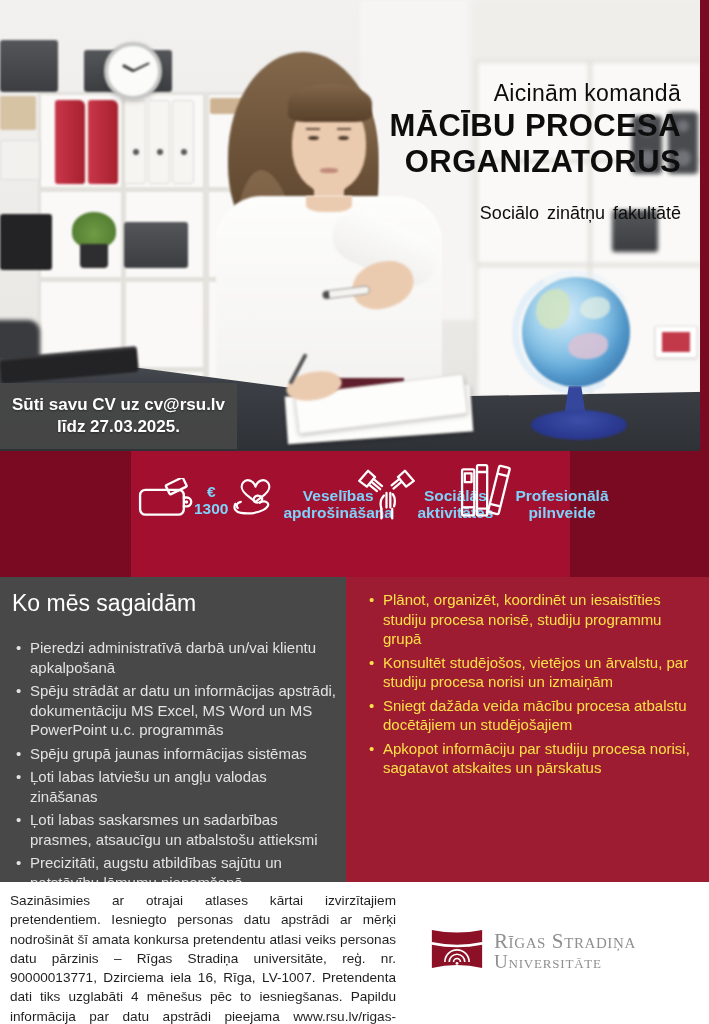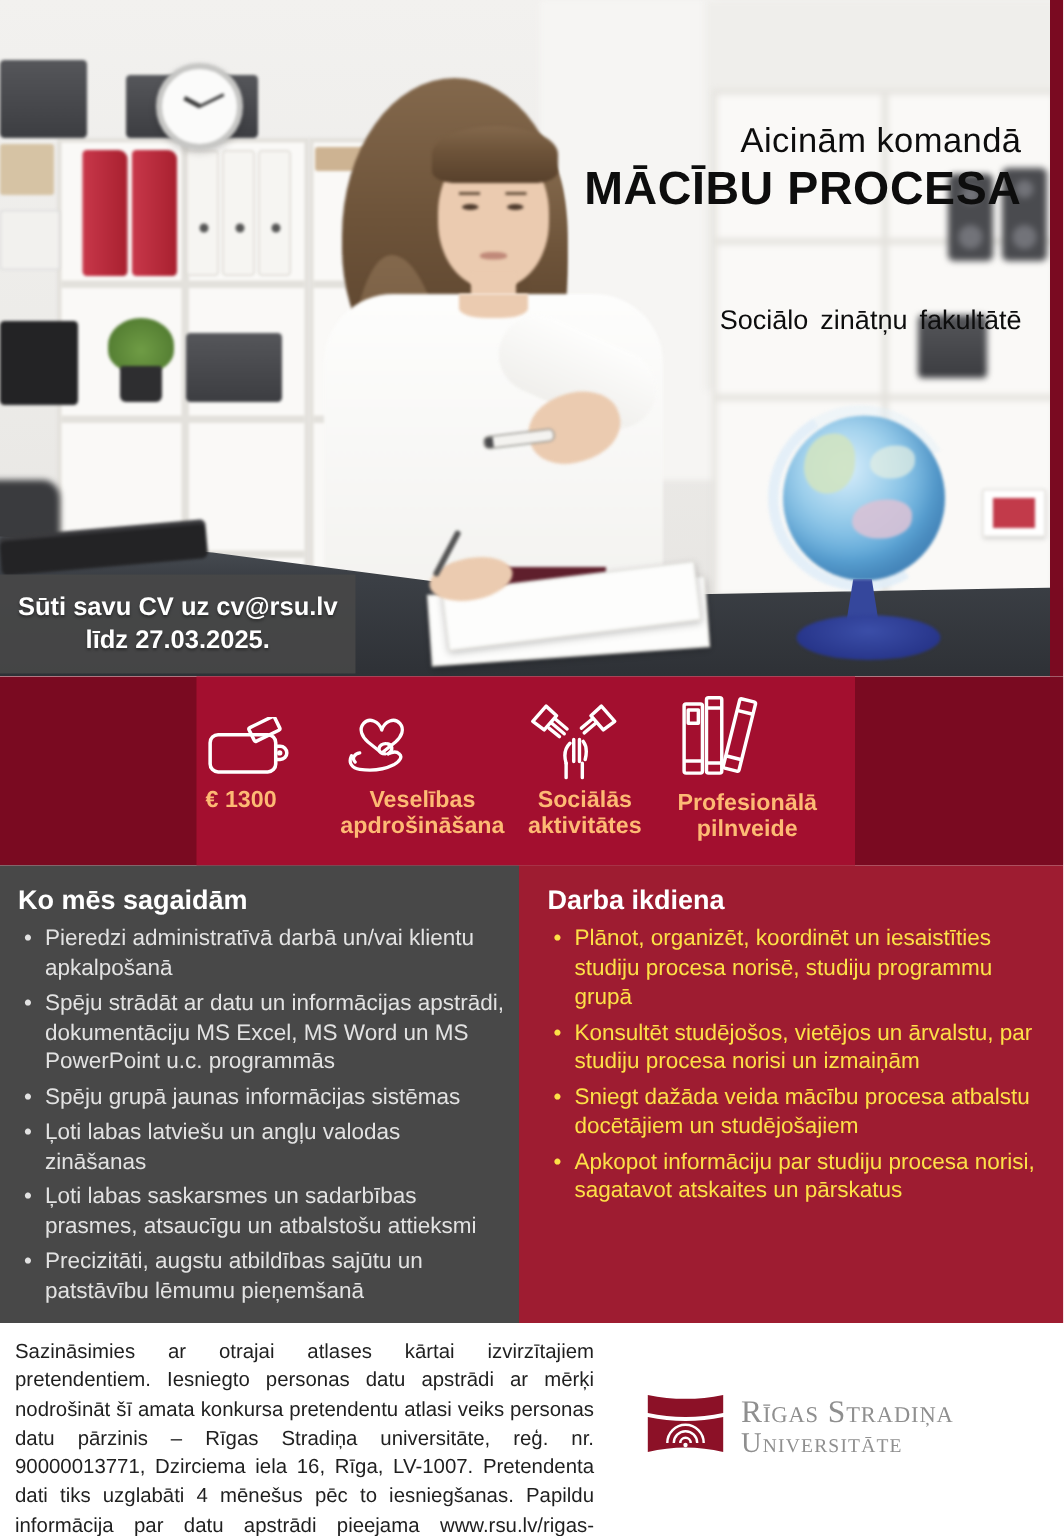--- a/index.html
+++ b/index.html
@@ -64,32 +64,32 @@
   .subtitle{position:absolute;right:0;top:203px;font-size:18px;width:560px;word-spacing:3px;}
 
   .cv-box{position:absolute;left:0;top:383px;width:237px;height:66px;background:rgba(72,72,72,.88);
         z-index:25;color:#fff;text-align:center;padding-top:11px;font-weight:bold;font-size:17px;line-height:22px;
         text-shadow:0 1px 2px rgba(0,0,0,.4);}
 
   
   .band{position:absolute;left:0;top:451px;width:709px;height:126px;background:#7a0a21;}
   .band-inner{position:absolute;left:131px;top:0;width:439px;height:126px;background:#a30f2f;
         display:flex;align-items:flex-start;padding:6px 4px 0 6px;}
-  .benefit{display:flex;flex-direction:column;align-items:flex-start;color:#fdba74;}
+  .benefit{display:flex;flex-direction:row;align-items:flex-end;color:#7dd3fc;}
   .benefit .icon{height:64px;display:flex;align-items:flex-end;justify-content:center;}
   .benefit .lbl{font-weight:bold;font-size:15.5px;line-height:17px;text-align:center;margin-top:4px;}
   .b1{width:92px;} .b2{width:128px;} .b3{width:102px;} .b4{width:117px;}
   .b1 .icon{height:60px;} .b1 .lbl{margin-top:8px;}
   .b4 .lbl{margin-top:6px;}
 
   
   .col{position:absolute;top:577px;height:305px;overflow:hidden;color:#fff;}
   .col-left{left:0;width:346px;background:#484848;padding:13px 10px 0 12px;}
   .col-right{left:346px;width:363px;background:#9e1c31;padding:13px 12px 0 19px;}
-  .col h3{margin:0 0 5px 0;font-size:18px;font-weight:bold;color:#fff;}
+  .col h3{margin:0 0 21px 0;font-size:23px;font-weight:normal;color:#fff;}
   .col ul{margin:0;padding:0 0 0 2px;list-style:none;font-size:15px;line-height:1.3;}
   .col-left ul{color:#e2e2e2;} .col-right ul{color:#fde047;}
   .col li{position:relative;padding-left:16px;margin-bottom:4px;}
   .col li::before{content:"\2022";position:absolute;left:2px;}
 
   
   .footer{position:absolute;left:0;top:882px;width:709px;height:142px;background:#fff;}
   .legal{position:absolute;left:10px;top:9px;width:386px;font-size:13.6px;line-height:1.42;
          text-align:justify;color:#1f1f1f;overflow-wrap:break-word;}
   .logo{position:absolute;left:431px;top:46px;display:flex;align-items:center;gap:11px;}
@@ -189,20 +189,21 @@
     </div>
     <div class="globe-neck blur1"></div>
     <div class="globe-base blur1"></div>
     <div class="frame-red blur1">
         <i></i>
       </div>
 
     <div class="hero-text" style="height:451px;">
       <div class="kicker">Aicinām komandā</div>
       <div class="title1">MĀCĪBU PROCESA</div>
+      <div class="title2">ORGANIZATORUS</div>
       <div class="subtitle">Sociālo zinātņu fakultātē</div>
     </div>
 
     <div class="cv-box">
       <div>Sūti savu CV uz cv@rsu.lv</div>
       <div>līdz 27.03.2025.</div>
     </div>
 
     <div class="hero-strip"></div>
   </div>
@@ -293,21 +294,20 @@
         <li>Pieredzi administratīvā darbā un/vai klientu apkalpošanā</li>
         <li>Spēju strādāt ar datu un informācijas apstrādi, dokumentāciju MS Excel, MS Word un MS PowerPoint u.c. programmās</li>
         <li>Spēju grupā jaunas informācijas sistēmas</li>
         <li>Ļoti labas latviešu un angļu valodas zināšanas</li>
         <li>Ļoti labas saskarsmes un sadarbības prasmes, atsaucīgu un atbalstošu attieksmi</li>
         <li>Precizitāti, augstu atbildības sajūtu un patstāvību lēmumu pieņemšanā</li>
       </ul>
   </div>
 
   <div class="col col-right">
-    <h3>Darba ikdiena</h3>
     <ul>
         <li>Plānot, organizēt, koordinēt un iesaistīties studiju procesa norisē, studiju programmu grupā</li>
         <li>Konsultēt studējošos, vietējos un ārvalstu, par studiju procesa norisi un izmaiņām</li>
         <li>Sniegt dažāda veida mācību procesa atbalstu docētājiem un studējošajiem</li>
         <li>Apkopot informāciju par studiju procesa norisi, sagatavot atskaites un pārskatus</li>
       </ul>
   </div>
 
   <div class="footer">
     <p class="legal" style="margin:0;">Sazināsimies ar otrajai atlases kārtai izvirzītajiem pretendentiem. Iesniegto personas datu apstrādi ar mērķi nodrošināt šī amata konkursa pretendentu atlasi veiks personas datu pārzinis – Rīgas Stradiņa universitāte, reģ. nr. 90000013771, Dzirciema iela 16, Rīga, LV-1007. Pretendenta dati tiks uzglabāti 4 mēnešus pēc to iesniegšanas. Papildu informācija par datu apstrādi pieejama www.rsu.lv/rigas-stradina-universitates-privatuma-politika.</p>

